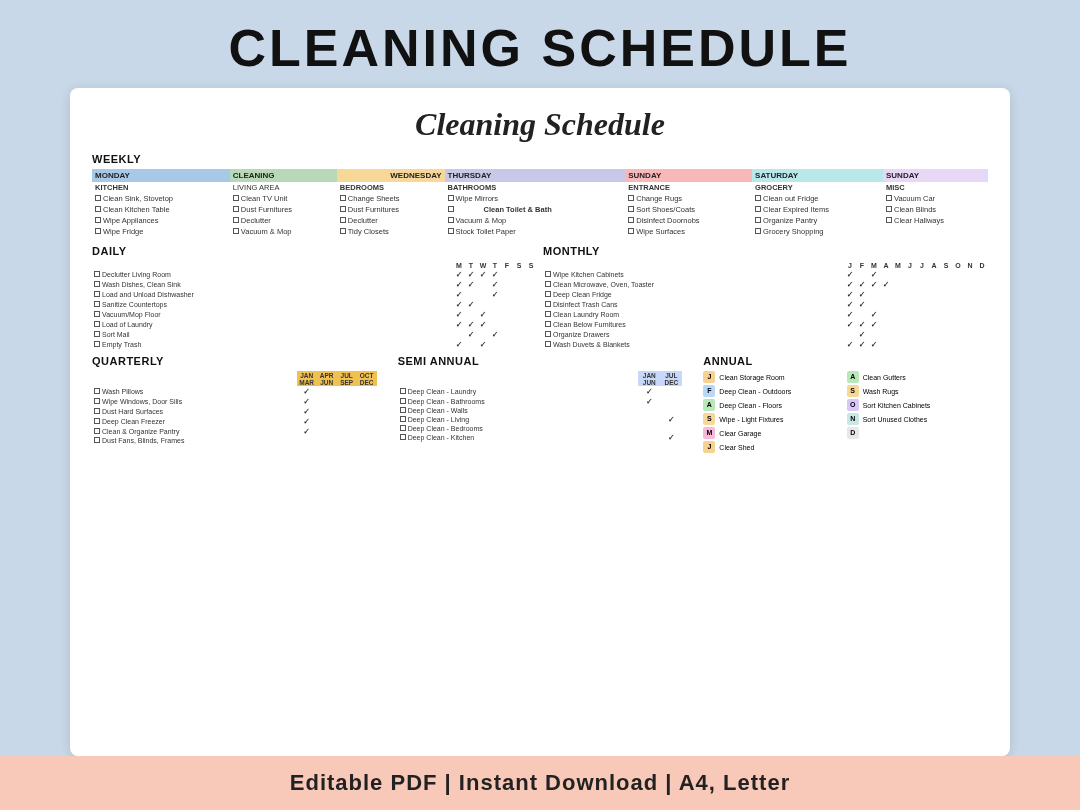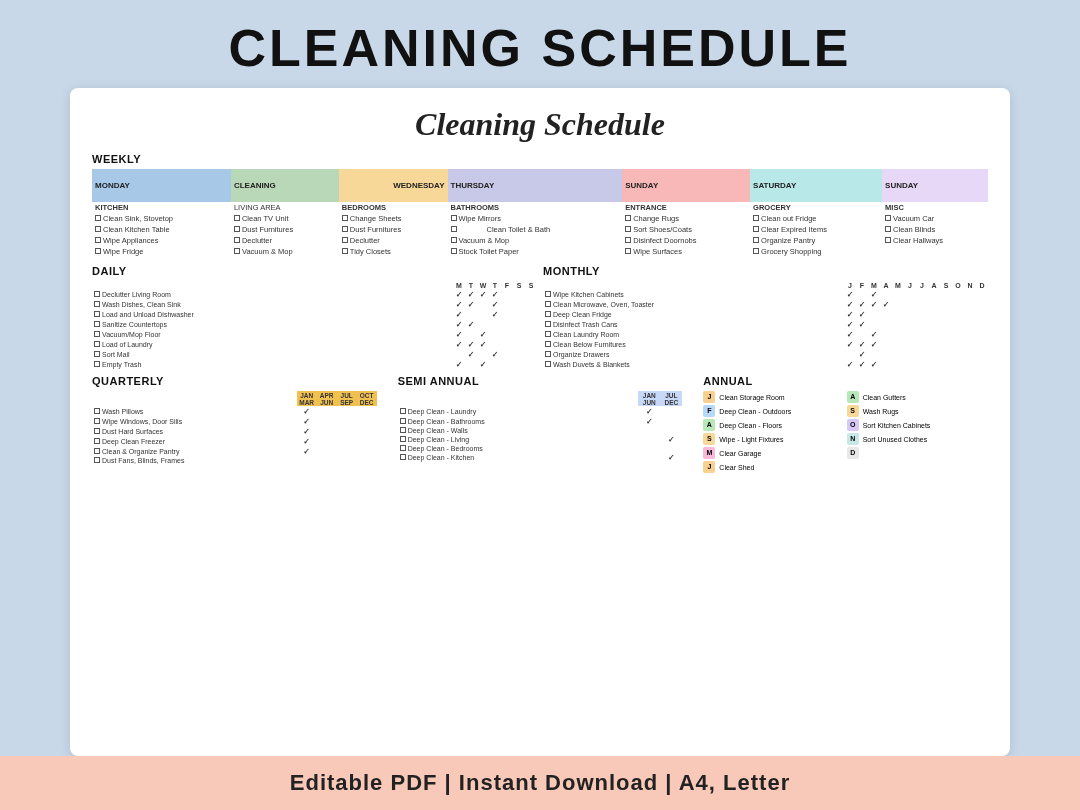--- a/index.html
+++ b/index.html
@@ -156,21 +156,21 @@
 
 <div class="page-title">CLEANING SCHEDULE</div>
 
 <div class="document-wrapper">
   <div class="doc-title">Cleaning Schedule</div>
 
   <div class="section-label">WEEKLY</div>
   <table class="weekly-table">
     <thead>
       <tr id="weekly-header-row">
-          <th class="day-monday" style="font-size: 8px; padding: 12px 3px; text-align: left; margin-left: 28px;">MONDAY</th>
+          <th class="day-monday" style="font-size: 8px; padding: 2px 3px; text-align: left; margin-left: 28px;">MONDAY</th>
           <th class="day-tuesday" style="font-size: 8px; padding: 2px 3px; text-align: left;">CLEANING</th>
           <th class="day-wednesday" style="font-size: 8px; padding: 2px 3px; text-align: right;">WEDNESDAY</th>
           <th class="day-thursday" style="font-size: 8px; padding: 2px 3px; text-align: left;">THURSDAY</th>
           <th class="day-friday" style="font-size: 8px; padding: 2px 3px; text-align: left;">SUNDAY</th>
           <th class="day-saturday" style="font-size: 8px; padding: 2px 3px; text-align: left;">SATURDAY</th>
           <th class="day-sunday" style="font-size: 8px; padding: 2px 3px; text-align: left;">SUNDAY</th>
         </tr>
     </thead>
     <tbody id="weekly-body">
         <tr>
@@ -188,21 +188,21 @@
           <td><span class="cb" style="display:inline-block"></span><span style="font-size:7.5px;font-weight:normal;color:#333;">Change Sheets</span></td>
           <td><span class="cb" style="display:inline-block"></span><span style="font-size:7.5px;font-weight:normal;color:#333;">Wipe Mirrors</span></td>
           <td><span class="cb" style="display:inline-block"></span><span style="font-size:7.5px;font-weight:normal;color:#333;">Change Rugs</span></td>
           <td><span class="cb" style="display:inline-block"></span><span style="font-size:7.5px;font-weight:normal;color:#333;">Clean out Fridge</span></td>
           <td><span class="cb" style="display:inline-block"></span><span style="font-size:7.5px;font-weight:normal;color:#333;">Vacuum Car</span></td>
         </tr>
         <tr>
           <td><span class="cb" style="display:inline-block"></span><span style="font-size:7.5px;font-weight:normal;color:#333;">Clean Kitchen Table</span></td>
           <td><span class="cb" style="display:inline-block"></span><span style="font-size:7.5px;font-weight:normal;color:#333;">Dust Furnitures</span></td>
           <td><span class="cb" style="display:inline-block"></span><span style="font-size:7.5px;font-weight:normal;color:#333;">Dust Furnitures</span></td>
-          <td><span class="cb" style="display:inline-block"></span><span style="font-size:7.5px;font-weight:normal;color:#333;margin-left:28px;">Clean Toilet &amp; Bath</span></td>
+          <td><span class="cb" style="display:inline-block"></span><span style="font-size:7.5px;font-weight:bold;color:#333;margin-left:28px;">Clean Toilet &amp; Bath</span></td>
           <td><span class="cb" style="display:inline-block"></span><span style="font-size:7.5px;font-weight:normal;color:#333;">Sort Shoes/Coats</span></td>
           <td><span class="cb" style="display:inline-block"></span><span style="font-size:7.5px;font-weight:normal;color:#333;">Clear Expired Items</span></td>
           <td><span class="cb" style="display:inline-block"></span><span style="font-size:7.5px;font-weight:normal;color:#333;">Clean Blinds</span></td>
         </tr>
         <tr>
           <td><span class="cb" style="display:inline-block"></span><span style="font-size:7.5px;font-weight:normal;color:#333;">Wipe Appliances</span></td>
           <td><span class="cb" style="display:inline-block"></span><span style="font-size:7.5px;font-weight:normal;color:#333;">Declutter</span></td>
           <td><span class="cb" style="display:inline-block"></span><span style="font-size:7.5px;font-weight:normal;color:#333;">Declutter</span></td>
           <td><span class="cb" style="display:inline-block"></span><span style="font-size:7.5px;font-weight:normal;color:#333;">Vacuum &amp; Mop</span></td>
           <td><span class="cb" style="display:inline-block"></span><span style="font-size:7.5px;font-weight:normal;color:#333;">Disinfect Doornobs</span></td>

